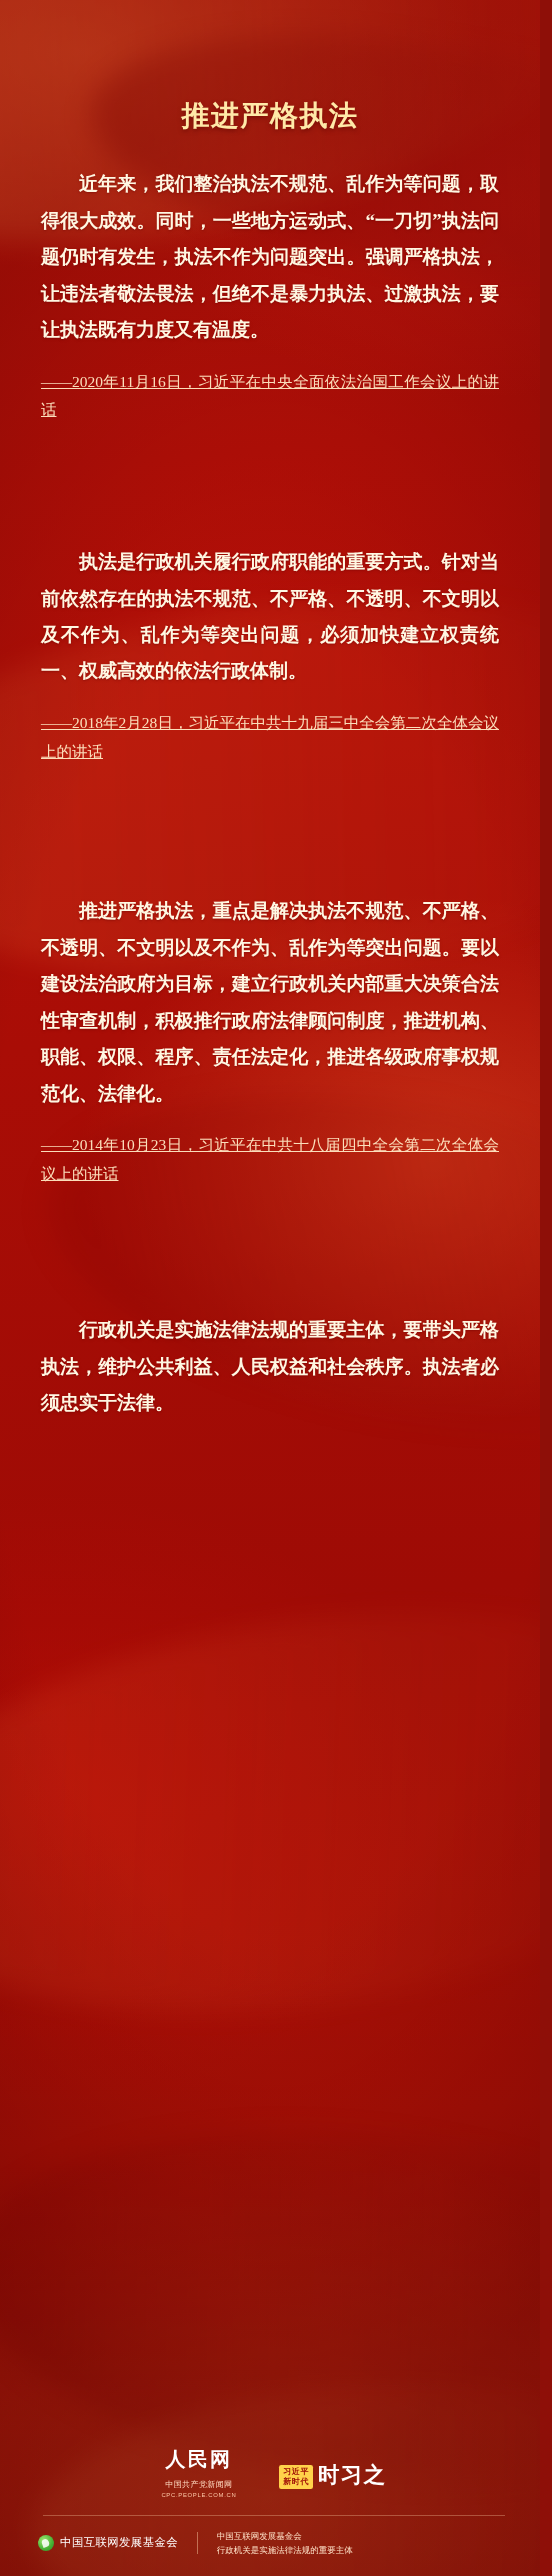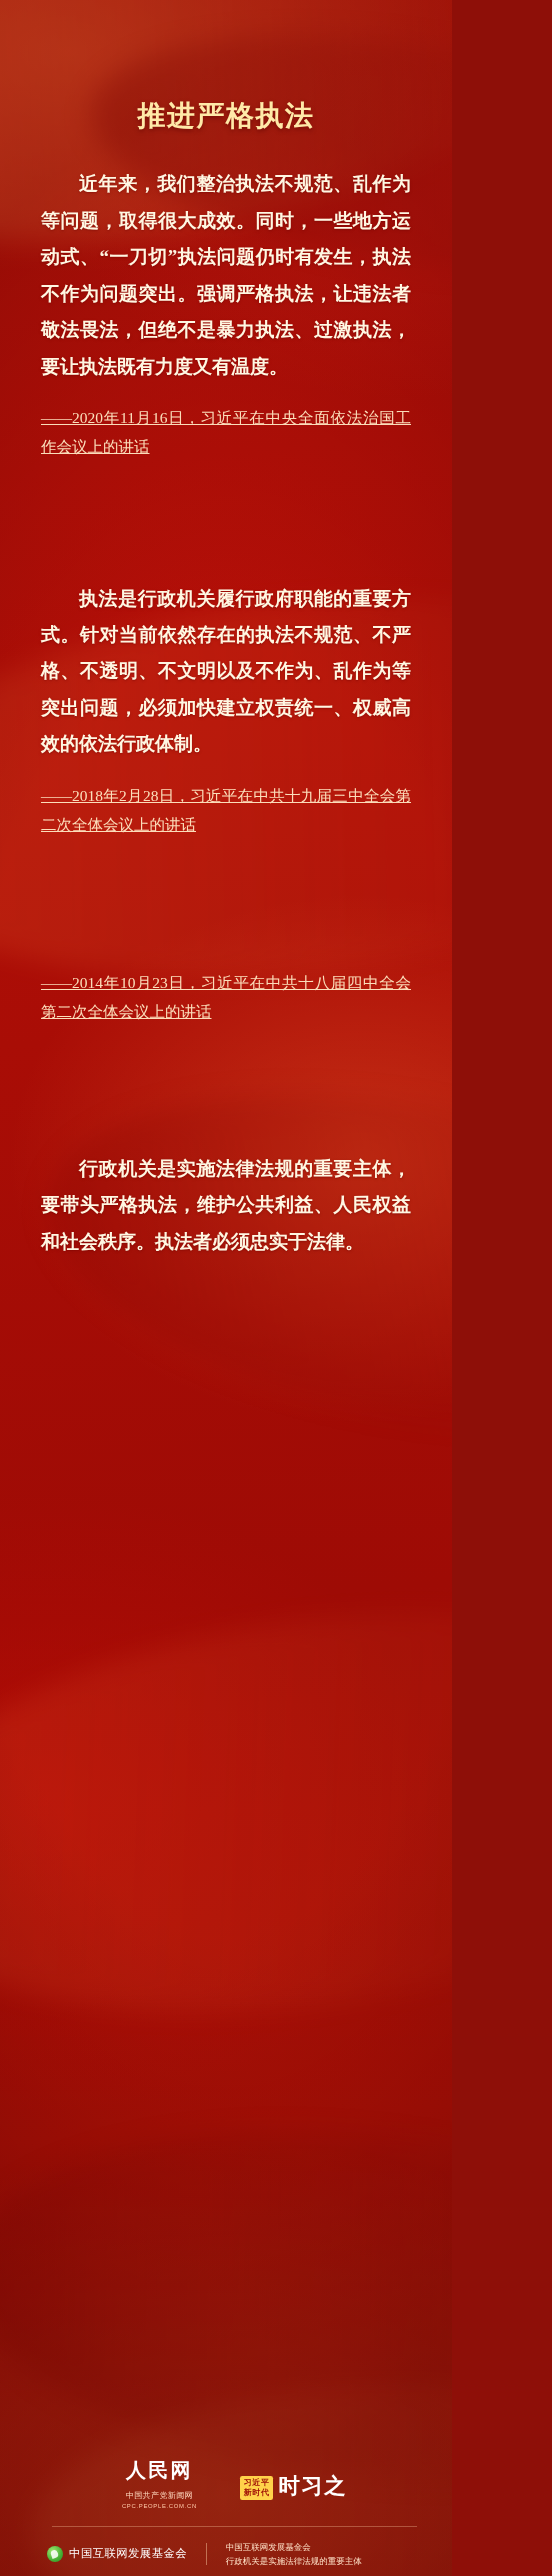--- a/index.html
+++ b/index.html
@@ -10,21 +10,21 @@
   body {
     width: 553px;
     min-height: 2576px;
     font-family: "Liberation Sans", sans-serif;
     position: relative;
     overflow: hidden;
   }
 
   .poster {
     position: relative;
-    width: 452px;
+    width: 540px;
     height: 2576px;
     background:
       radial-gradient(ellipse 663px 368px at 15% 2%, rgba(255,90,40,0.55) 0%, rgba(255,70,30,0.0) 60%),
       radial-gradient(ellipse 516px 295px at 90% 8%, rgba(220,30,20,0.55) 0%, rgba(200,20,10,0.0) 65%),
       radial-gradient(ellipse 589px 442px at 80% 45%, rgba(255,110,50,0.35) 0%, rgba(255,90,40,0.0) 60%),
       radial-gradient(ellipse 663px 516px at 10% 70%, rgba(190,10,5,0.55) 0%, rgba(190,10,5,0.0) 60%),
       radial-gradient(ellipse 737px 516px at 50% 97%, rgba(255,120,50,0.30) 0%, rgba(255,120,50,0.0) 70%),
       linear-gradient(175deg, #c8160a 0%, #b81008 18%, #a90d06 40%, #9e0b05 62%, #a81006 82%, #8d0a04 100%);
     overflow: hidden;
   }
@@ -97,25 +97,25 @@
     text-decoration: underline;
   }
 
   .spacer-1 { height: 103px; }
   .spacer-2 { height: 111px; }
   .spacer-3 { height: 108px; }
 
   
   .footer {
     position: absolute;
-    left: 17px;
+    left: 8px;
     right: 0;
     bottom: 0;
     z-index: 6;
-    padding-bottom: 8px;
+    padding-bottom: 19px;
   }
 
   .footer-logos {
     display: flex;
     align-items: center;
     justify-content: center;
     gap: 43px;
     padding-bottom: 16px;
   }
 
@@ -251,20 +251,21 @@
     <div class="spacer-1"></div>
 
     <div class="quote-block">
       <div class="quote-text">执法是行政机关履行政府职能的重要方式。针对当前依然存在的执法不规范、不严格、不透明、不文明以及不作为、乱作为等突出问题，必须加快建立权责统一、权威高效的依法行政体制。</div>
       <div class="quote-source">——2018年2月28日，习近平在中共十九届三中全会第二次全体会议上的讲话</div>
     </div>
 
     <div class="spacer-2"></div>
 
     <div class="quote-block">
+      <div class="quote-text">推进严格执法，重点是解决执法不规范、不严格、不透明、不文明以及不作为、乱作为等突出问题。要以建设法治政府为目标，建立行政机关内部重大决策合法性审查机制，积极推行政府法律顾问制度，推进机构、职能、权限、程序、责任法定化，推进各级政府事权规范化、法律化。</div>
       <div class="quote-source">——2014年10月23日，习近平在中共十八届四中全会第二次全体会议上的讲话</div>
     </div>
 
     <div class="spacer-3"></div>
 
     <div class="quote-block">
       <div class="quote-text">行政机关是实施法律法规的重要主体，要带头严格执法，维护公共利益、人民权益和社会秩序。执法者必须忠实于法律。</div>
     </div>
 
   </div>

